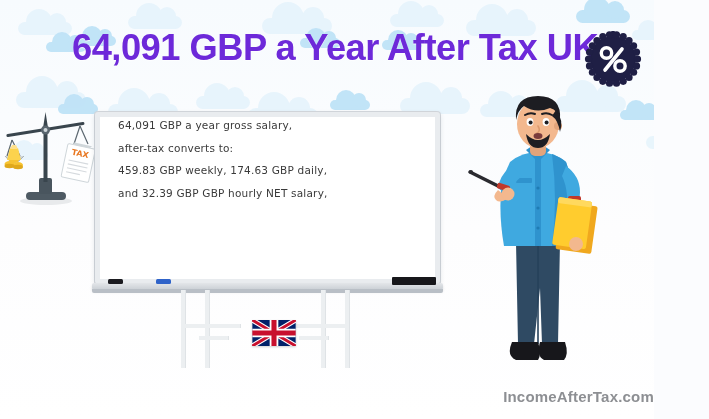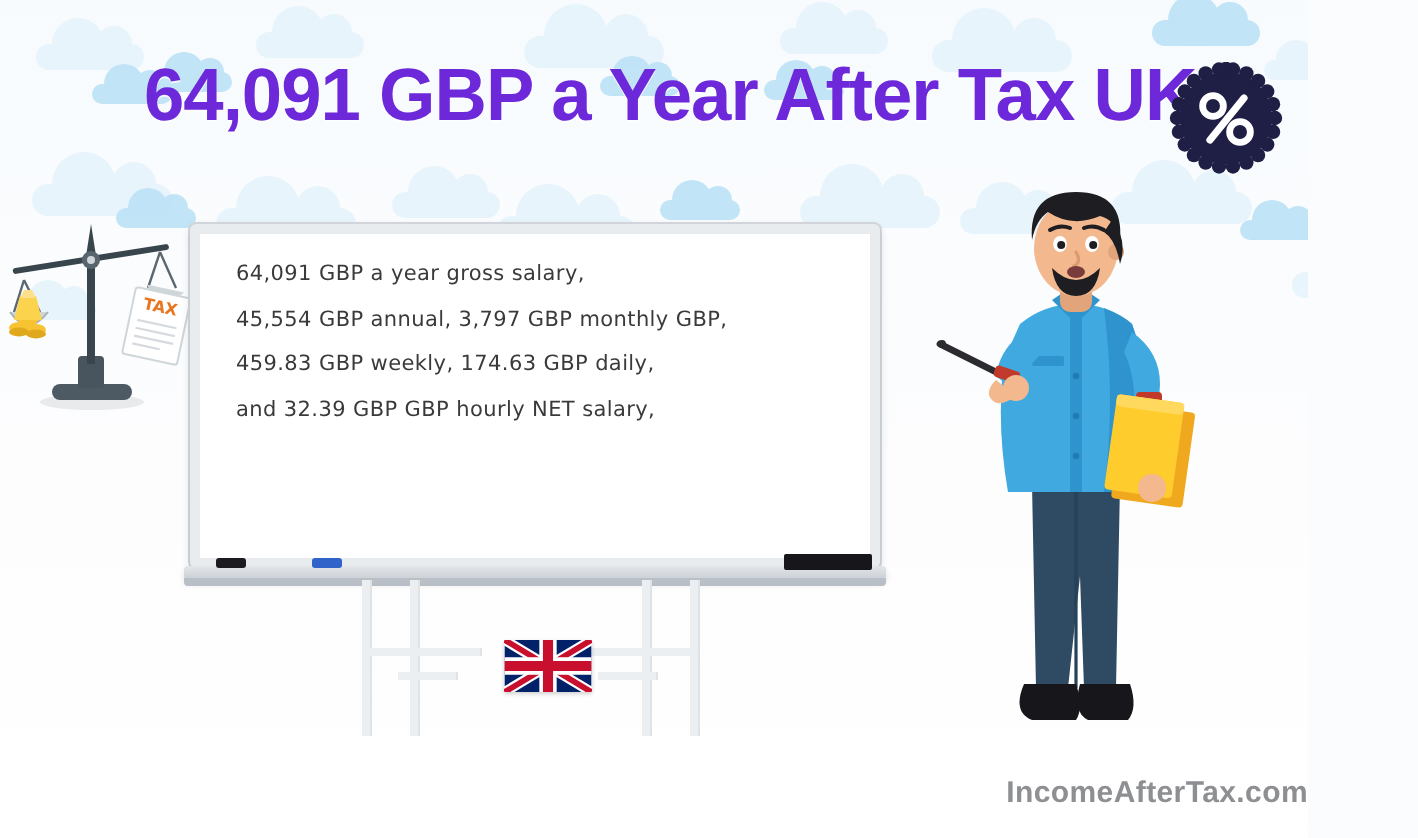--- a/index.html
+++ b/index.html
@@ -50,21 +50,21 @@
   
   #board{
     position:absolute;left:95px;top:112px;width:345px;height:172px;
     background:#ffffff;
     border:5px solid #e9ecef;
     border-radius:3px;
     box-shadow:0 2px 5px rgba(40,50,70,.16), 0 0 0 1px #d5d9de;
     box-sizing:border-box;
   }
   #board-inner{position:absolute;left:0;top:0;right:0;bottom:0;background:#fff;
-    padding:14px 16px 10px 18px;box-sizing:border-box;}
+    padding:2px 16px 10px 18px;box-sizing:border-box;}
   .bline{
     font-family:"DejaVu Sans",sans-serif;
     font-size:10.5px;color:#3a3a3a;letter-spacing:.2px;
     margin-bottom:10.5px;white-space:nowrap;
   }
   
   #tray{position:absolute;left:92px;top:283px;width:351px;height:7px;
     background:linear-gradient(180deg,#e3e6e9,#c9ced4);border-radius:2px;
     box-shadow:0 2px 3px rgba(0,0,0,.12);}
   #tray-lip{position:absolute;left:92px;top:289px;width:351px;height:4px;
@@ -213,21 +213,21 @@
           <line x1="64" y1="66" x2="84" y2="66"></line>
           <line x1="64" y1="70" x2="78" y2="70"></line>
         </g>
       </g>
     </svg>
   </div>
 
   <div id="board">
     <div id="board-inner">
       <div class="bline">64,091 GBP a year gross salary,</div>
-      <div class="bline">45,554 GBP annual, 3,797 GBP monthly GBP,</div>
+      <div class="bline">after-tax converts to:</div>
       <div class="bline">459.83 GBP weekly, 174.63 GBP daily,</div>
       <div class="bline">and 32.39 GBP GBP hourly NET salary,</div>
     </div>
   </div>
 
   <div id="tray"></div>
   <div id="tray-lip"></div>
   <div class="marker" id="mk-black"></div>
   <div class="marker" id="mk-blue"></div>
   <div id="eraser"></div>

